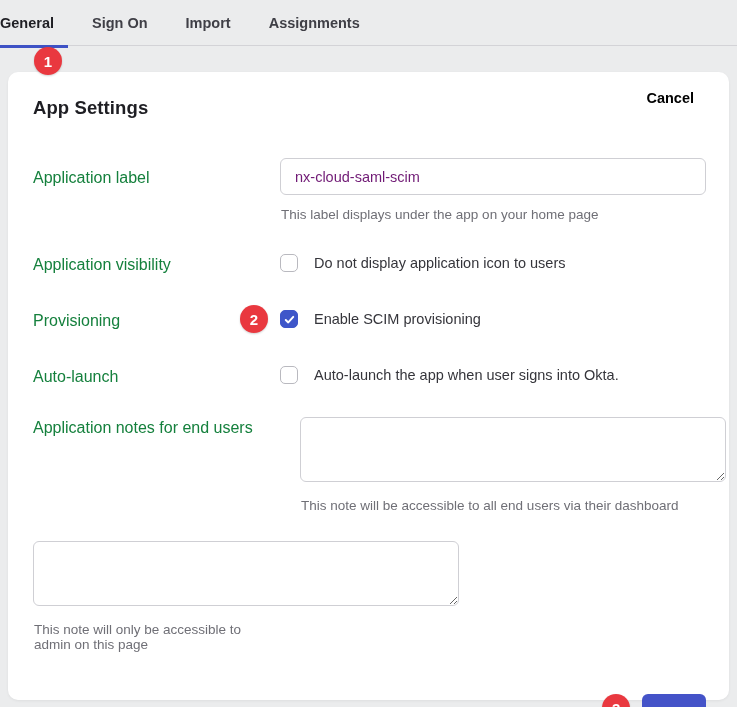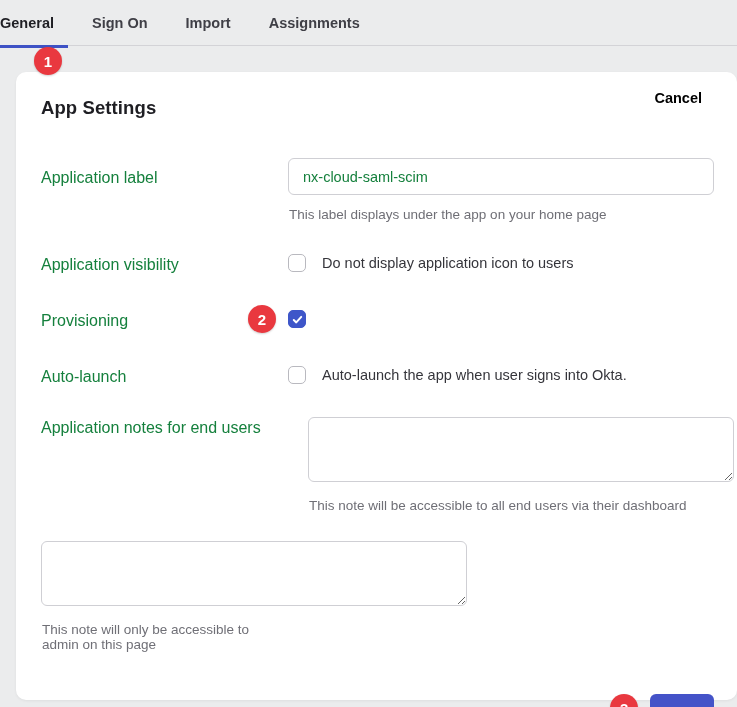--- a/index.html
+++ b/index.html
@@ -55,21 +55,21 @@
     justify-content: center;
     box-shadow: 0 1px 2px rgba(0,0,0,.18);
     flex: 0 0 auto;
   }
   .badge-1 { position: absolute; left: 34px; top: 47px; z-index: 6; }
   .badge-2 { position: absolute; left: -40px; top: -5px; }
 
   
   .card {
     position: absolute;
-    left: 16px; top: 72px;
+    left: 8px; top: 72px;
     width: 721px; height: 628px;
     background: #ffffff;
     border-radius: 10px;
     box-shadow: 0 1px 3px rgba(0,0,0,.06);
     padding: 25px 0 0 0;
   }
   .card-header {
     display: flex;
     justify-content: space-between;
     align-items: flex-start;
@@ -91,21 +91,21 @@
   .row.with-input .row-label { padding-top: 11px; }
 
   .row-applabel { margin-top: 39px; }
   .text-input {
     width: 426px; height: 37px;
     border: 1px solid #cfcfd4;
     border-radius: 6px;
     padding: 0 14px;
     font-family: inherit;
     font-size: 14.5px;
-    color: #15803d;
+    color: #701a75;
     background: #fff;
     outline: none;
   }
   .help-text {
     font-size: 13.5px;
     color: #6f6f76;
     margin-top: 12px;
     padding-left: 1px;
   }
 
@@ -216,20 +216,21 @@
 
       <div class="row row-check">
         <div class="row-label">Provisioning</div>
         <div class="check-group">
           <div class="badge badge-2">2</div>
           <span class="checkbox checked">
             <svg width="13" height="13" viewBox="0 0 16 16">
                 <path d="M3.4 8.6l3.1 3 6.1-6.8" stroke="#ffffff" stroke-width="2.4" fill="none" stroke-linecap="round" stroke-linejoin="round"></path>
               </svg>
           </span>
+          <span class="check-label">Enable SCIM provisioning</span>
         </div>
       </div>
 
       <div class="row row-check">
         <div class="row-label">Auto-launch</div>
         <div class="check-group">
           <span class="checkbox">
             
           </span>
           <span class="check-label">Auto-launch the app when user signs into Okta.</span>

